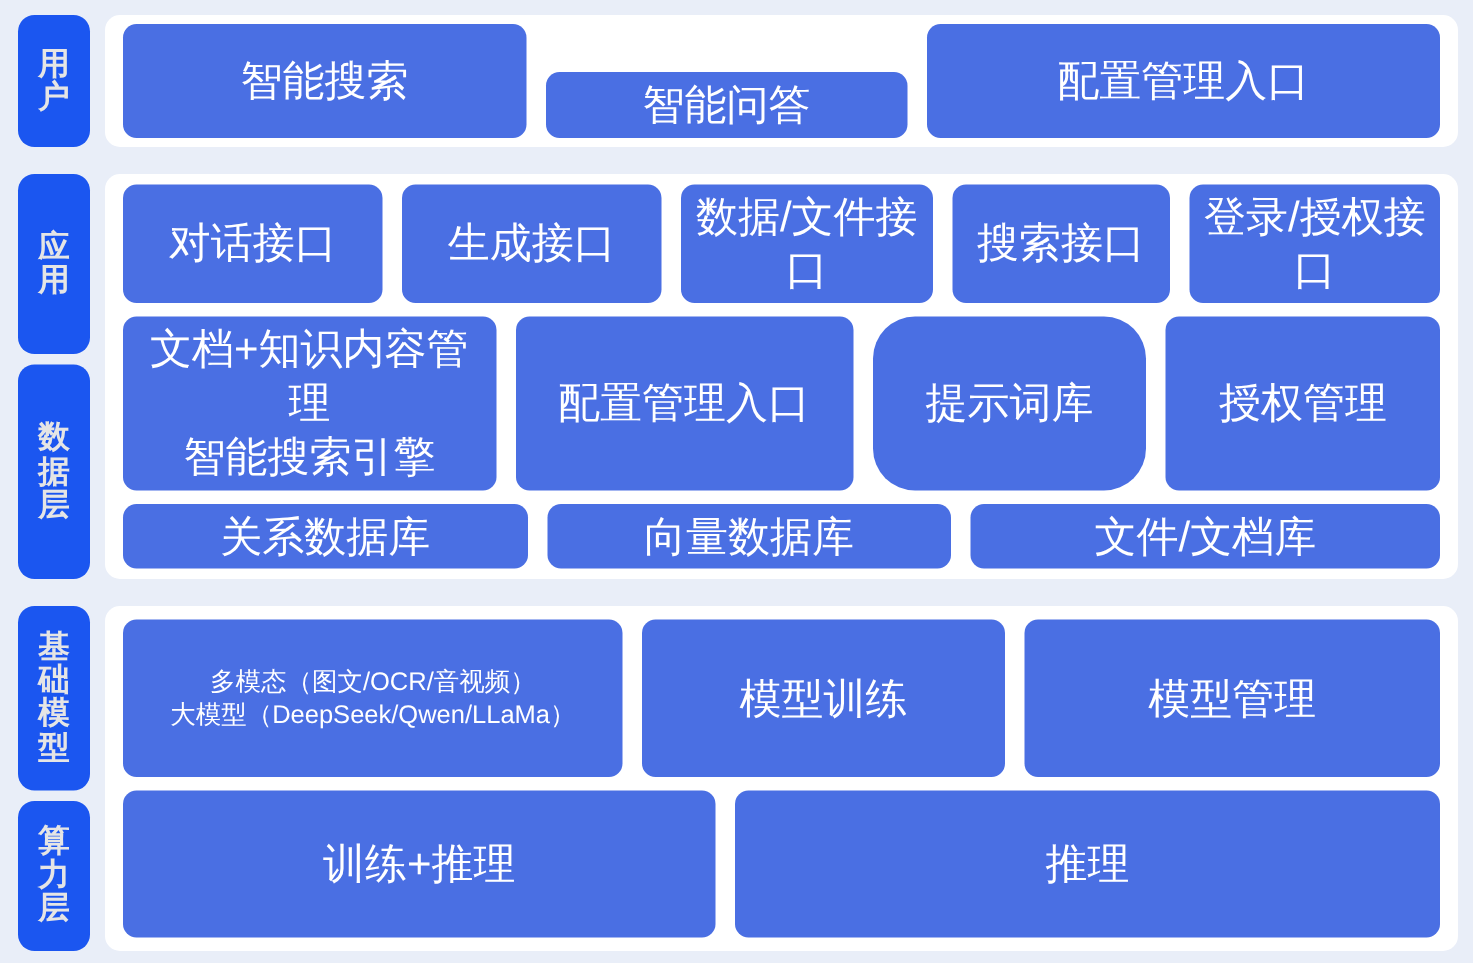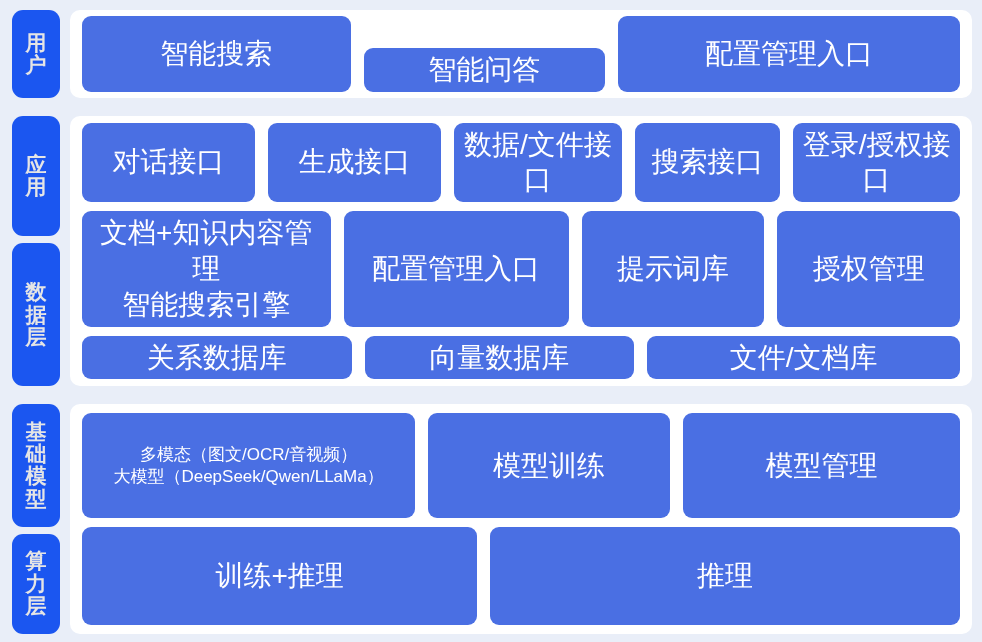--- a/index.html
+++ b/index.html
@@ -114,21 +114,21 @@
   .sec-user .box:nth-child(3) { flex-grow: 3.55; }
 
   .row-interface .box:nth-child(1) { flex-grow: 1.82; }
   .row-interface .box:nth-child(2) { flex-grow: 1.82; }
   .row-interface .box:nth-child(3) { flex-grow: 1.76; }
   .row-interface .box:nth-child(4) { flex-grow: 1.50; }
   .row-interface .box:nth-child(5) { flex-grow: 1.75; }
 
   .row-app .box:nth-child(1) { flex-grow: 2.58; }
   .row-app .box:nth-child(2) { flex-grow: 2.32; }
-  .row-app .box:nth-child(3) { flex-grow: 1.85; }
+  .row-app .box:nth-child(3) { flex-grow: 1.85; border-radius: 28px; }
   .row-app .box:nth-child(4) { flex-grow: 1.85; }
 
   .row-data .box:nth-child(1) { flex-grow: 2.58; }
   .row-data .box:nth-child(2) { flex-grow: 2.58; }
   .row-data .box:nth-child(3) { flex-grow: 3.02; }
 
   .row-model .box:nth-child(1) { flex-grow: 3.40; }
   .row-model .box:nth-child(2) { flex-grow: 2.42; }
   .row-model .box:nth-child(3) { flex-grow: 2.80; }
 

